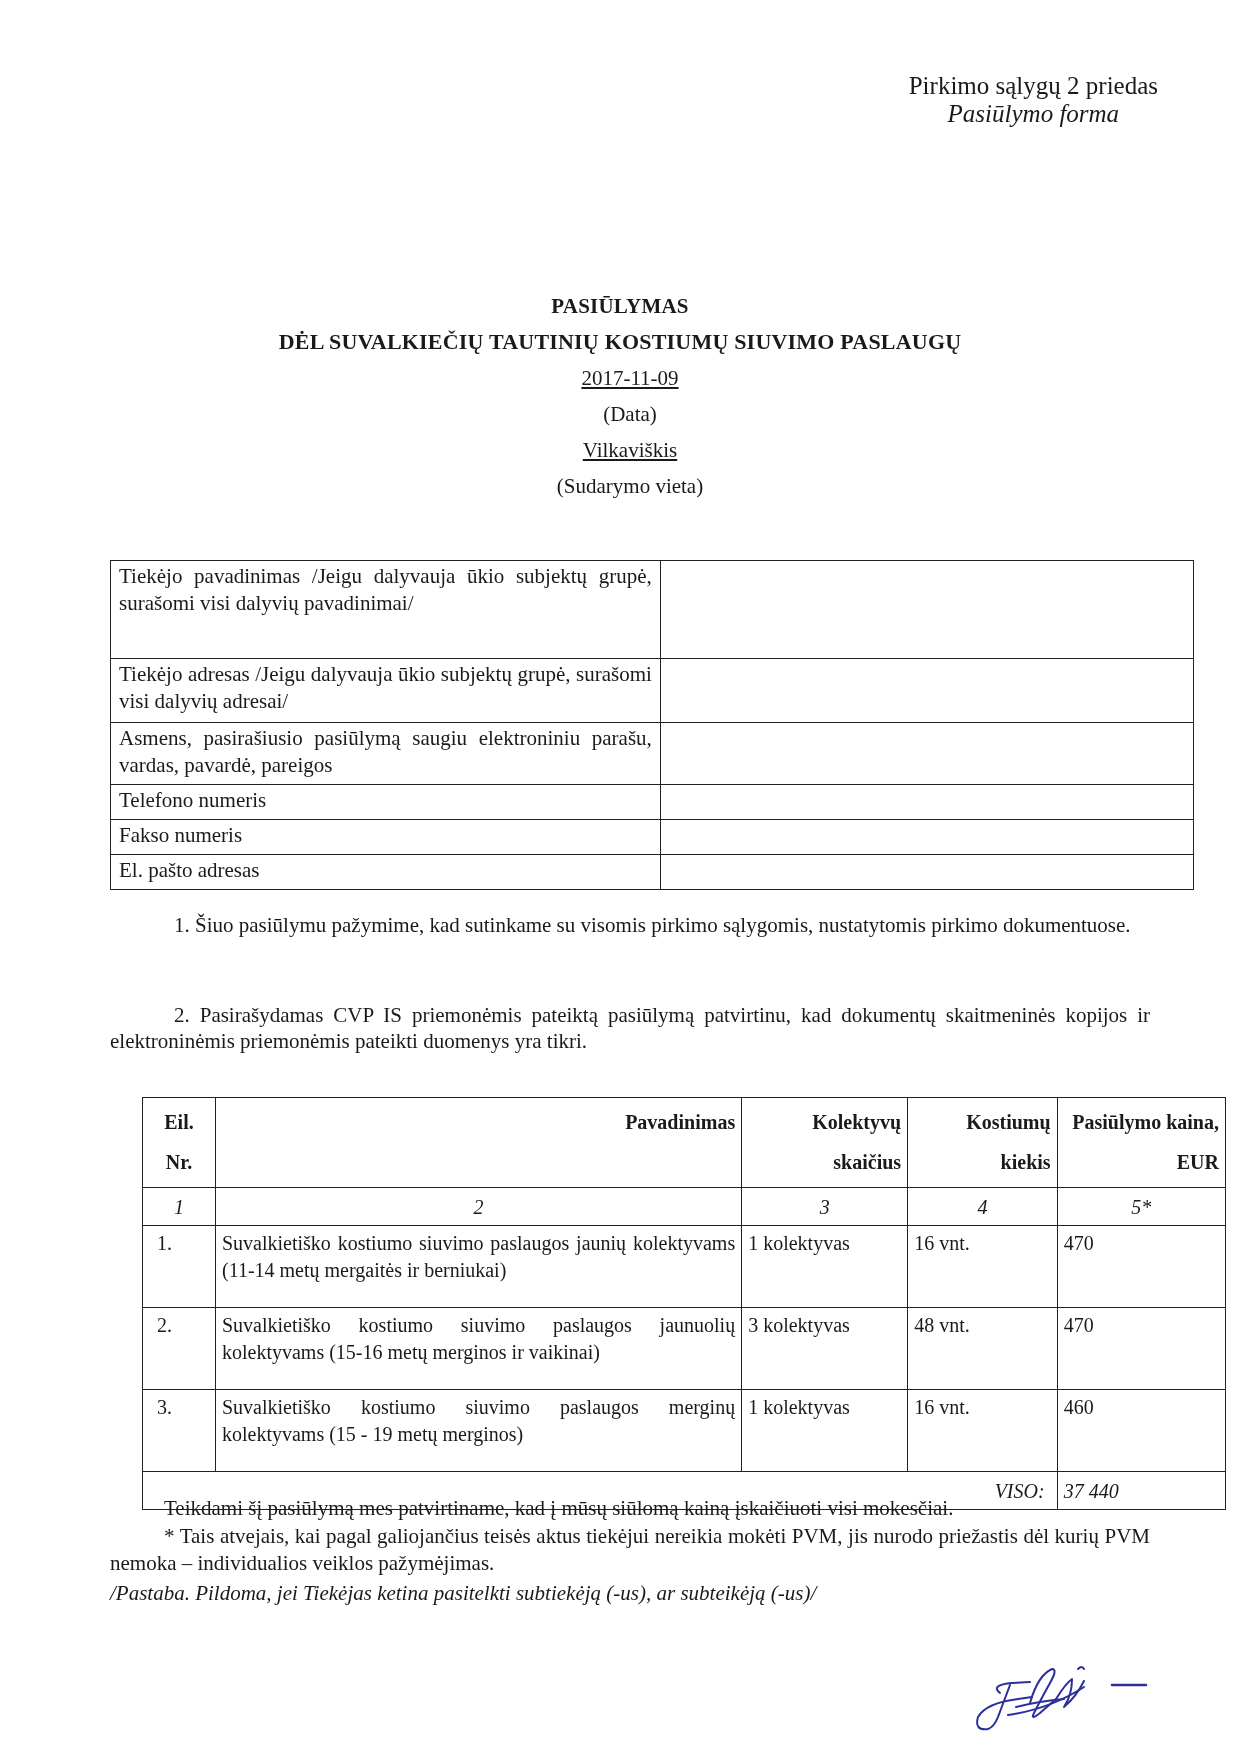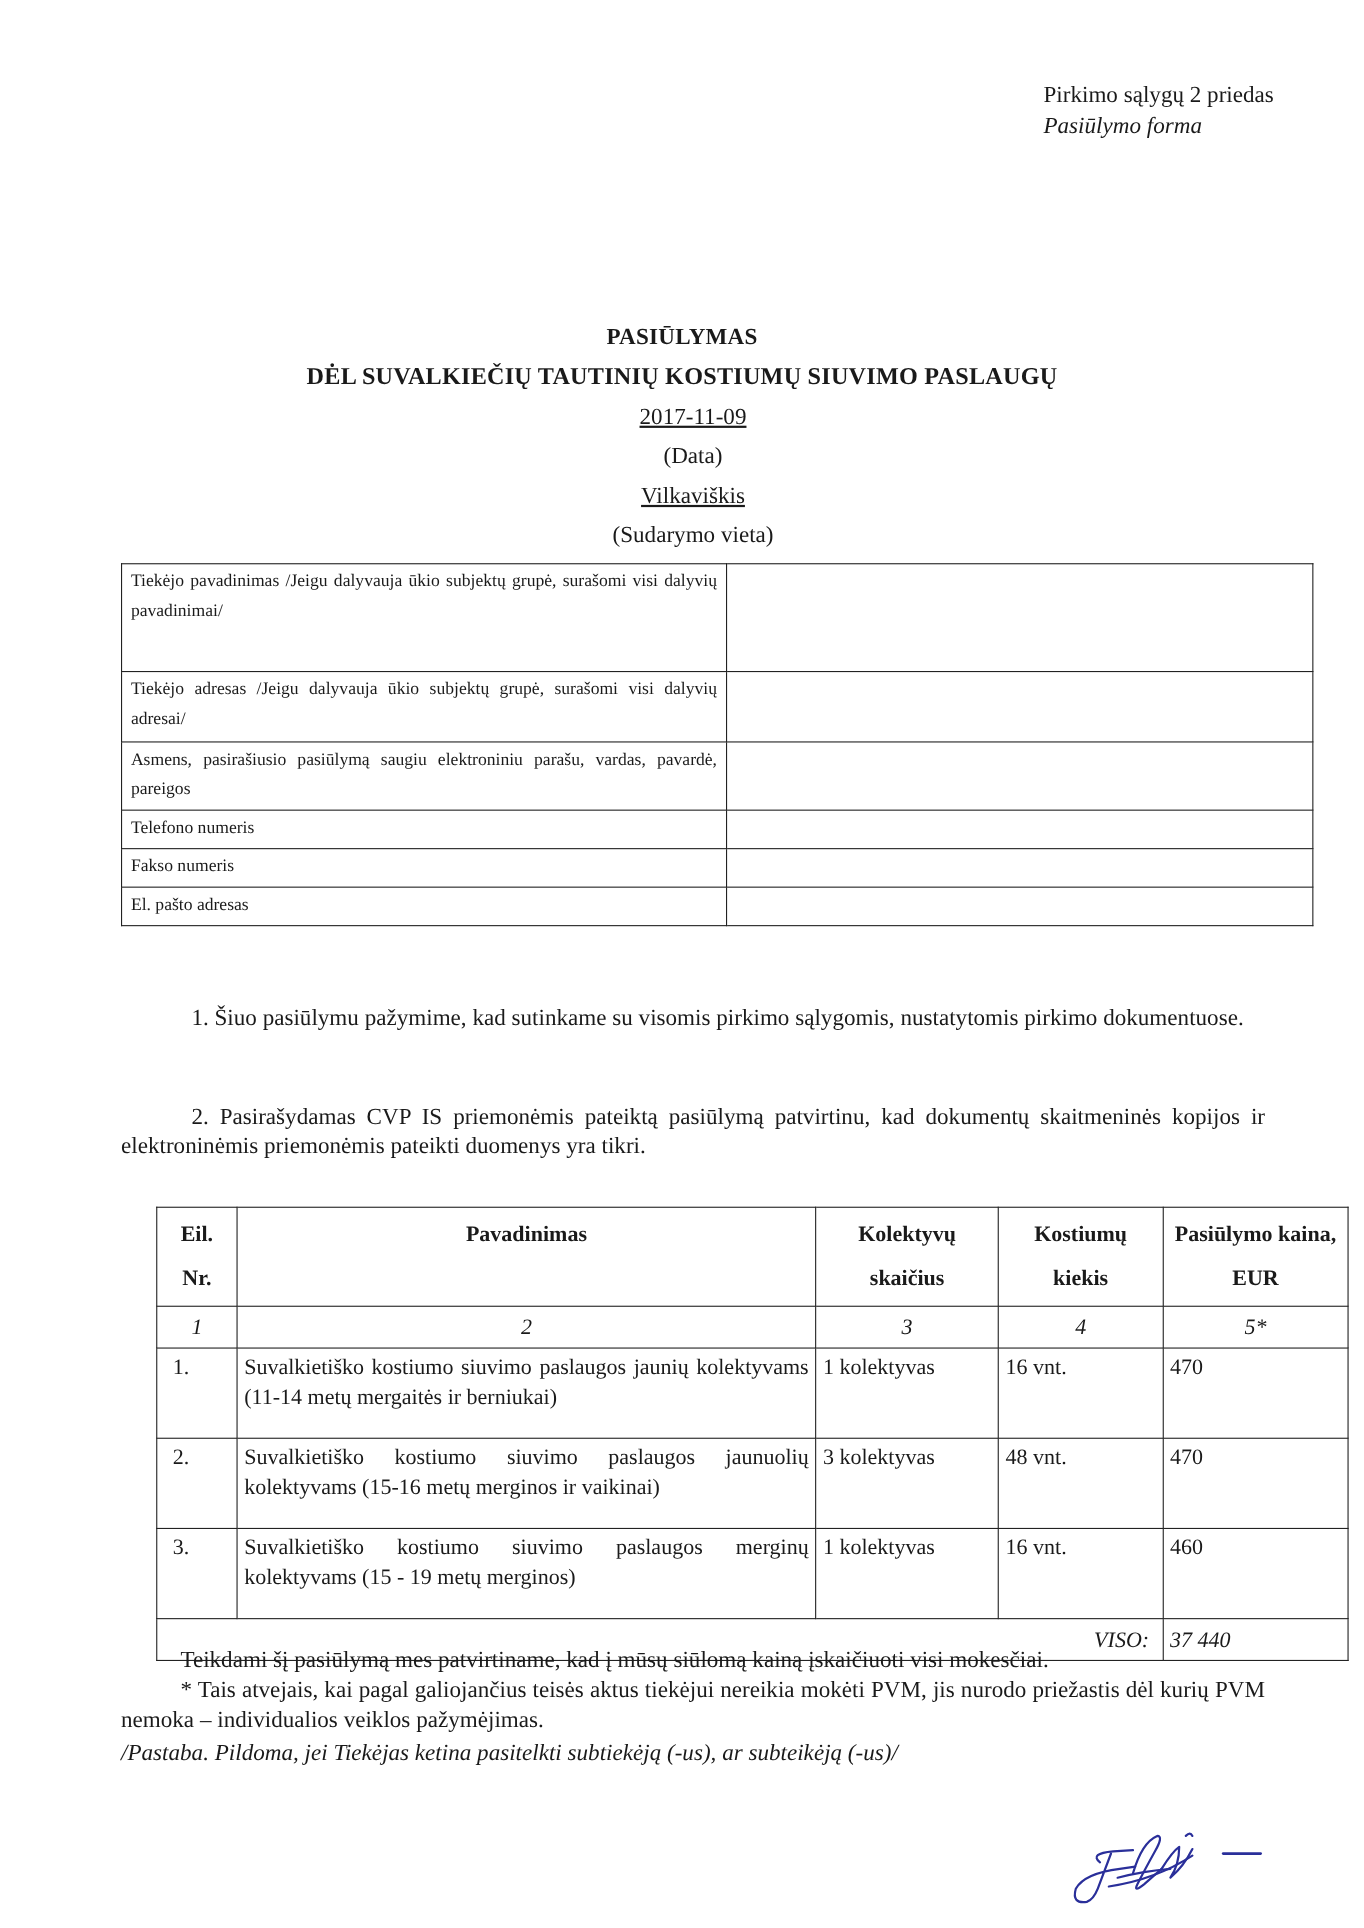--- a/index.html
+++ b/index.html
@@ -16,22 +16,22 @@
     }
     .page {
       position: absolute;
       left: 0; top: 0;
       width: 1240px; height: 1753px;
     }
     .annex {
       position: absolute;
       right: 82px;
       top: 72px;
-      text-align: left;
-      font-size: 21px;
+      text-align: center;
+      font-size: 25px;
       line-height: 28px;
     }
     .annex .it { font-style: italic; }
 
     .title-block {
       position: absolute;
       left: 0; right: 0;
       top: 290px;
       text-align: center;
       font-size: 21px;
@@ -42,24 +42,24 @@
       letter-spacing: 0.2px;
     }
     .title-block .t2 { font-size: 22px; margin-top: 4px; }
     .title-block .u { text-decoration: underline; }
     .title-block .row { margin-top: 4px; margin-left: 20px; }
 
     
     .info-table {
       position: absolute;
       left: 110px;
-      top: 512px;
+      top: 560px;
       width: 1084px;
       border-collapse: collapse;
-      font-size: 16px;
+      font-size: 21px;
       line-height: 27px;
     }
     .info-table td {
       border: 1.5px solid #222;
       vertical-align: top;
       padding: 2px 8px 2px 8px;
     }
     .info-table td.lbl {
       width: 527px;
       text-align: justify;
@@ -96,21 +96,21 @@
       line-height: 27px;
       margin-top: 32px;
     }
     .price-table td, .price-table th {
       border: 1.5px solid #222;
       vertical-align: top;
       padding: 2px 6px;
     }
     .price-table th {
       font-weight: bold;
-      text-align: center;
+      text-align: right;
       line-height: 40px;
     }
     .price-table th.c1 { width: 62px; text-align: center; }
     .price-table th.c2 { width: 447px; }
     .price-table th.c3 { width: 141px; }
     .price-table th.c4 { width: 127px; }
     .price-table th.c5 { width: 143px; }
     .price-table tr.head th { height: 90px; padding-top: 4px; }
     .price-table tr.nums td {
       font-style: italic;

